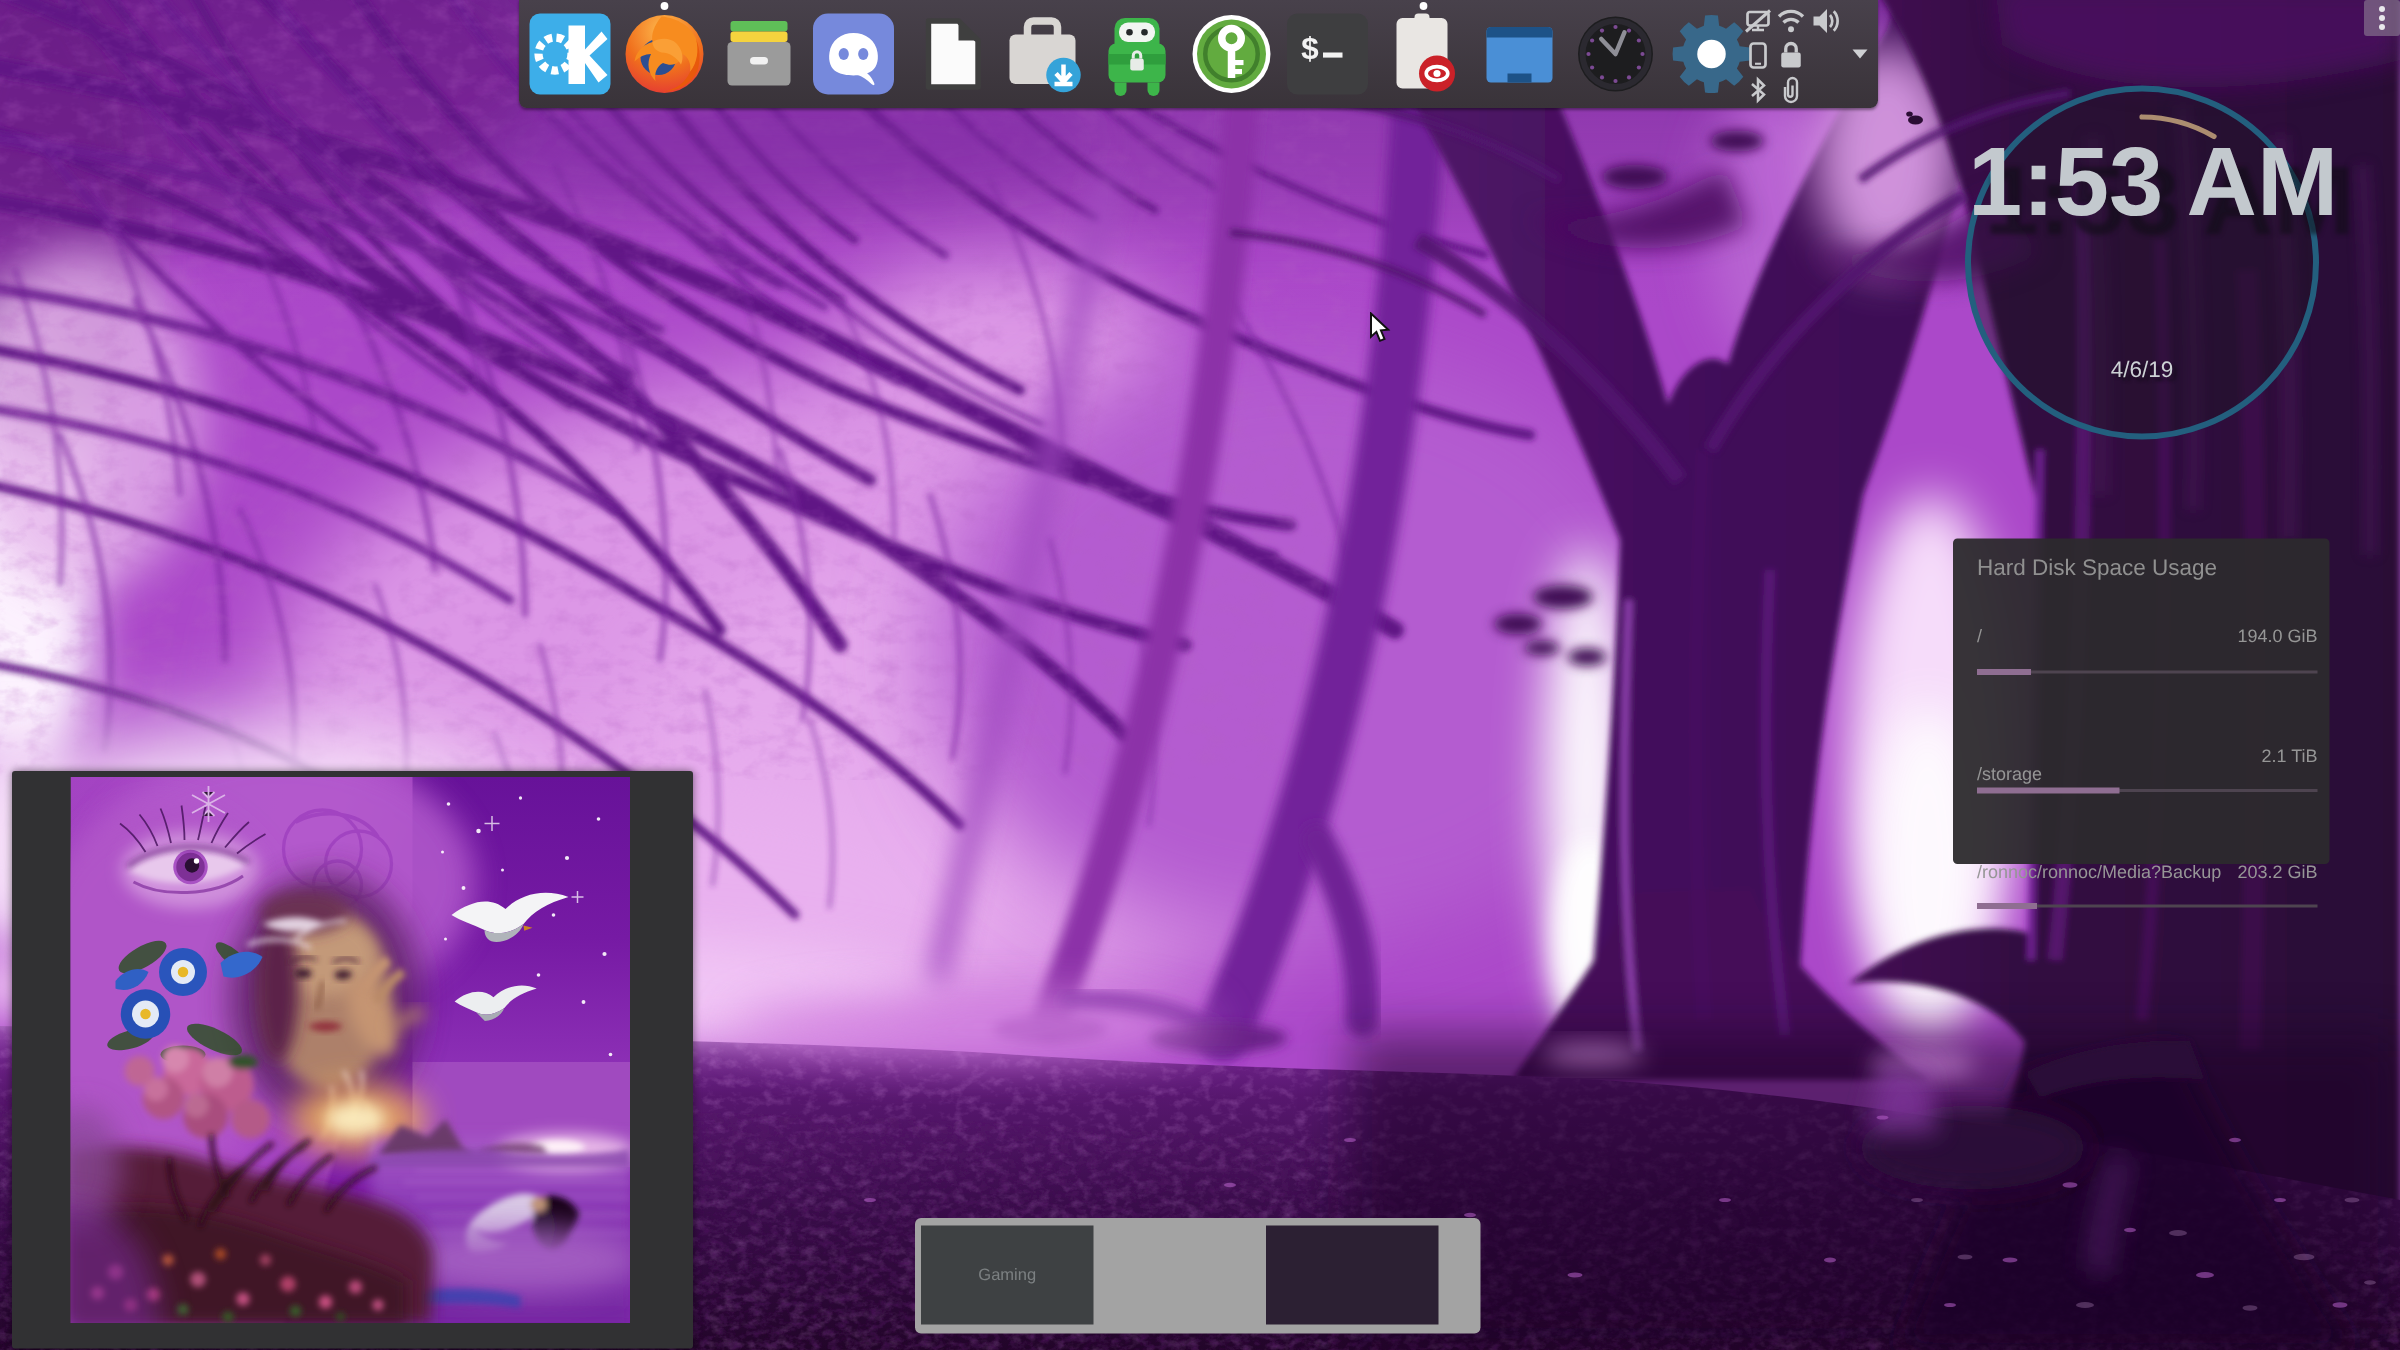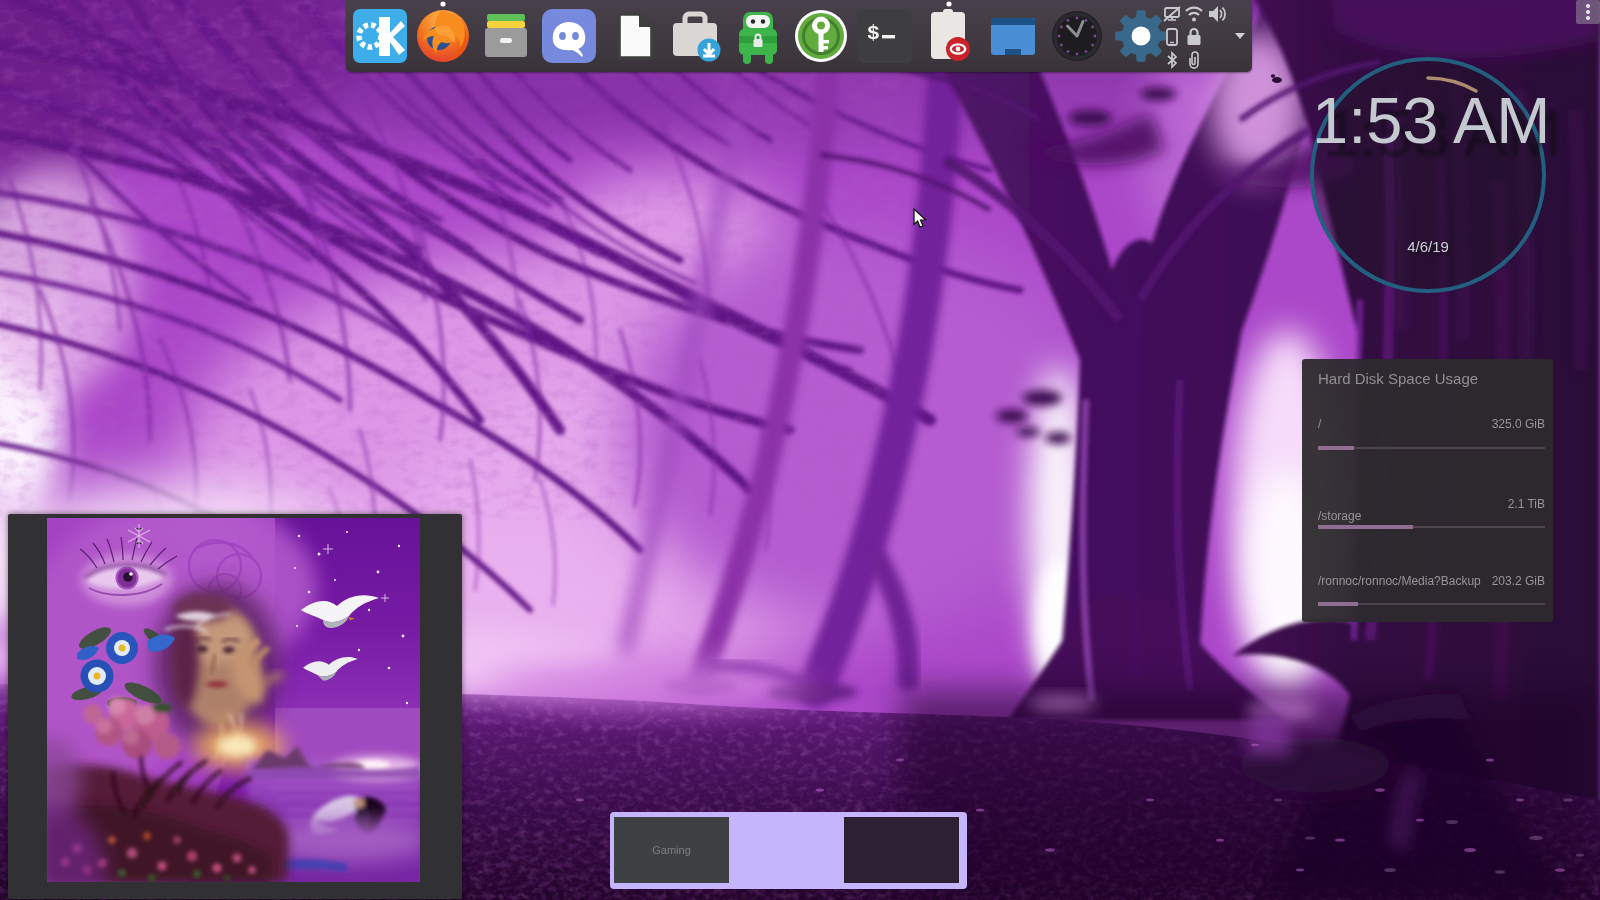--- a/index.html
+++ b/index.html
@@ -1,28 +1,28 @@
 <!DOCTYPE html>
 <html><head>
 <meta charset="utf-8">
 <style>
 html,body{margin:0;padding:0;width:1600px;height:900px;overflow:hidden;background:#000;font-family:"Liberation Sans",sans-serif;}
 #root{position:absolute;top:0;left:0;width:1600px;height:900px;}
 #wall{position:absolute;top:0;left:0;}
 #panel{position:absolute;left:346px;top:0;width:906px;height:72px;background:linear-gradient(#48414b,#393339);border-radius:0 0 5px 5px;box-shadow:0 1px 2px rgba(0,0,0,.4);}
 #clockw{position:absolute;left:1310px;top:57px;width:236px;height:236px;border-radius:50%;border:4px solid #235f7e;background:rgba(30,20,36,.44);box-sizing:border-box;}
-#clocktime{position:absolute;left:1312px;top:83px;width:232px;text-align:center;font-size:65px;font-weight:400;color:#c3c9ce;text-shadow:11px 13px 3px rgba(15,12,20,.55);white-space:nowrap;letter-spacing:0px;}
+#clocktime{position:absolute;left:1312px;top:83px;width:232px;text-align:center;font-size:65px;font-weight:700;color:#c3c9ce;text-shadow:11px 13px 3px rgba(15,12,20,.55);white-space:nowrap;letter-spacing:0px;}
 #clockdate{position:absolute;left:1328px;top:220px;width:200px;text-align:center;font-size:15px;color:#cdd2d5;text-shadow:3px 3px 2px rgba(15,12,20,.6);margin-top:18px;}
-#disk{position:absolute;left:1302px;top:359px;width:251px;height:263px;background:rgba(44,42,45,.95);border-radius:3px;color:#969696;}
+#disk{position:absolute;left:1302px;top:359px;width:251px;height:217px;background:rgba(44,42,45,.95);border-radius:3px;color:#969696;}
 #disk .t{position:absolute;left:16px;top:11px;font-size:15px;color:#909090;}
 #disk .lab{position:absolute;left:16px;font-size:12px;}
 #disk .val{position:absolute;right:8px;font-size:12px;}
 #disk .track{position:absolute;left:16px;right:8px;height:2px;background:#4e4450;}
 #disk .fill{position:absolute;left:16px;height:4px;background:#8f6e92;margin-top:-1px;}
-#tabs{position:absolute;left:610px;top:812px;width:357px;height:77px;background:#c4b5fd;border-radius:4px;}
+#tabs{position:absolute;left:610px;top:812px;width:357px;height:77px;background:#a3a3a3;border-radius:4px;padding-left:20px;}
 #tabs .c{position:absolute;top:5px;height:66px;width:115px;background:#3e4143;color:#7c8082;font-size:11px;text-align:center;line-height:66px;}
 #frame{position:absolute;left:8px;top:514px;width:454px;height:385px;background:#313133;border-radius:2px;box-shadow:0 0 6px rgba(0,0,0,.5);}
 #photo{position:absolute;left:39px;top:4px;width:373px;height:364px;}
 #handle{position:absolute;left:1576px;top:0px;width:24px;height:24px;background:rgba(150,140,155,.55);border-radius:2px;}
 #handle .d{position:absolute;left:10px;width:4px;height:4px;border-radius:50%;background:#e8e8ec;}
 #cursor{position:absolute;left:913px;top:208px;}
 </style>
 </head>
 <body>
 <div id="root">
@@ -442,21 +442,21 @@
 </svg></div>
 <div id="clockw"></div>
 <svg id="arc" style="position:absolute;left:1310px;top:57px" width="236" height="236" viewBox="0 0 236 236">
       <path d="M 118,21 A 97,97 0 0 1 166,34" fill="none" stroke="#ac8d70" stroke-width="3.5" stroke-linecap="round"></path>
     </svg>
 <div id="clocktime">1:53 AM</div>
 <div id="clockdate">4/6/19</div>
 <div id="disk">
   <div class="t">Hard Disk Space Usage</div>
   <div class="lab" style="top:58px">/</div>
-      <div class="val" style="top:58px">325.0 GiB</div>
+      <div class="val" style="top:58px">194.0 GiB</div>
   <div class="track" style="top:88px"></div>
       <div class="fill" style="top:88px;width:36px"></div>
   <div class="lab" style="top:150px">/storage</div>
       <div class="val" style="top:138px">2.1 TiB</div>
   <div class="track" style="top:167px"></div>
       <div class="fill" style="top:167px;width:95px"></div>
   <div class="lab" style="top:215px">/ronnoc/ronnoc/Media?Backup</div>
       <div class="val" style="top:215px">203.2 GiB</div>
   <div class="track" style="top:244px"></div>
       <div class="fill" style="top:244px;width:40px"></div>

